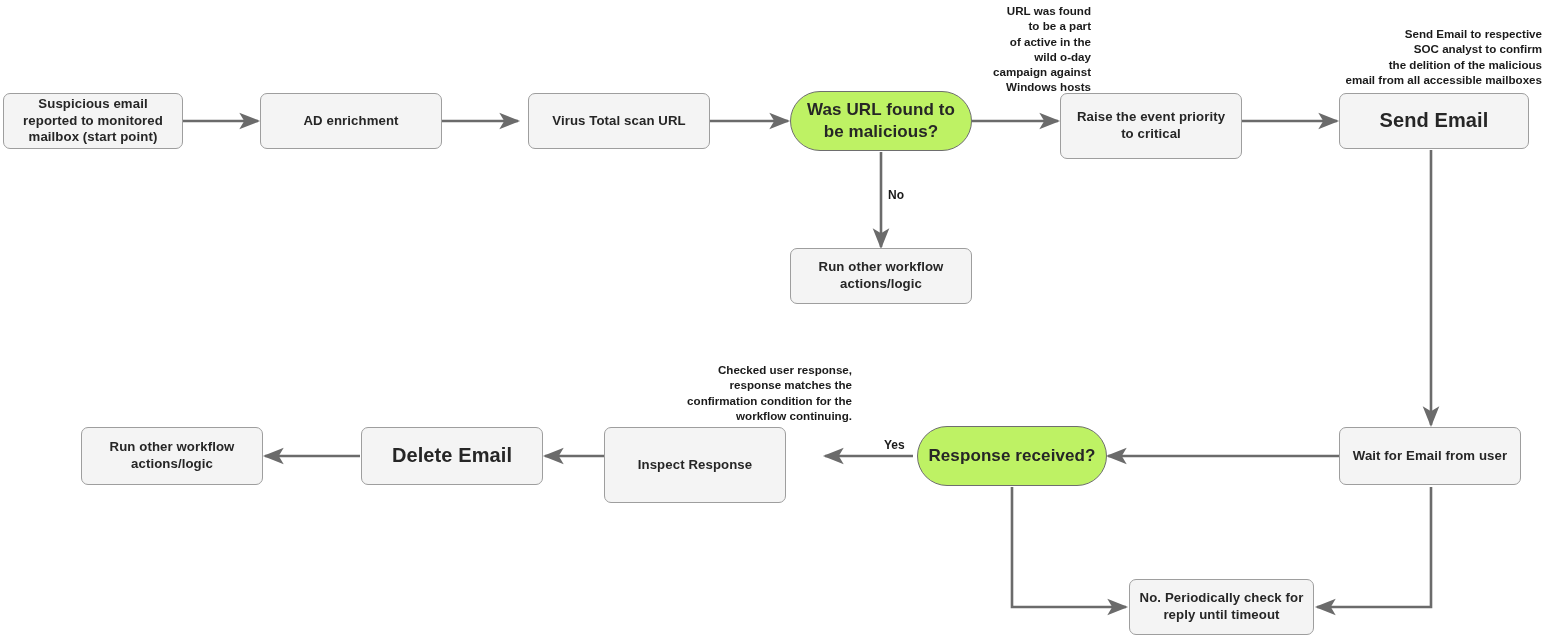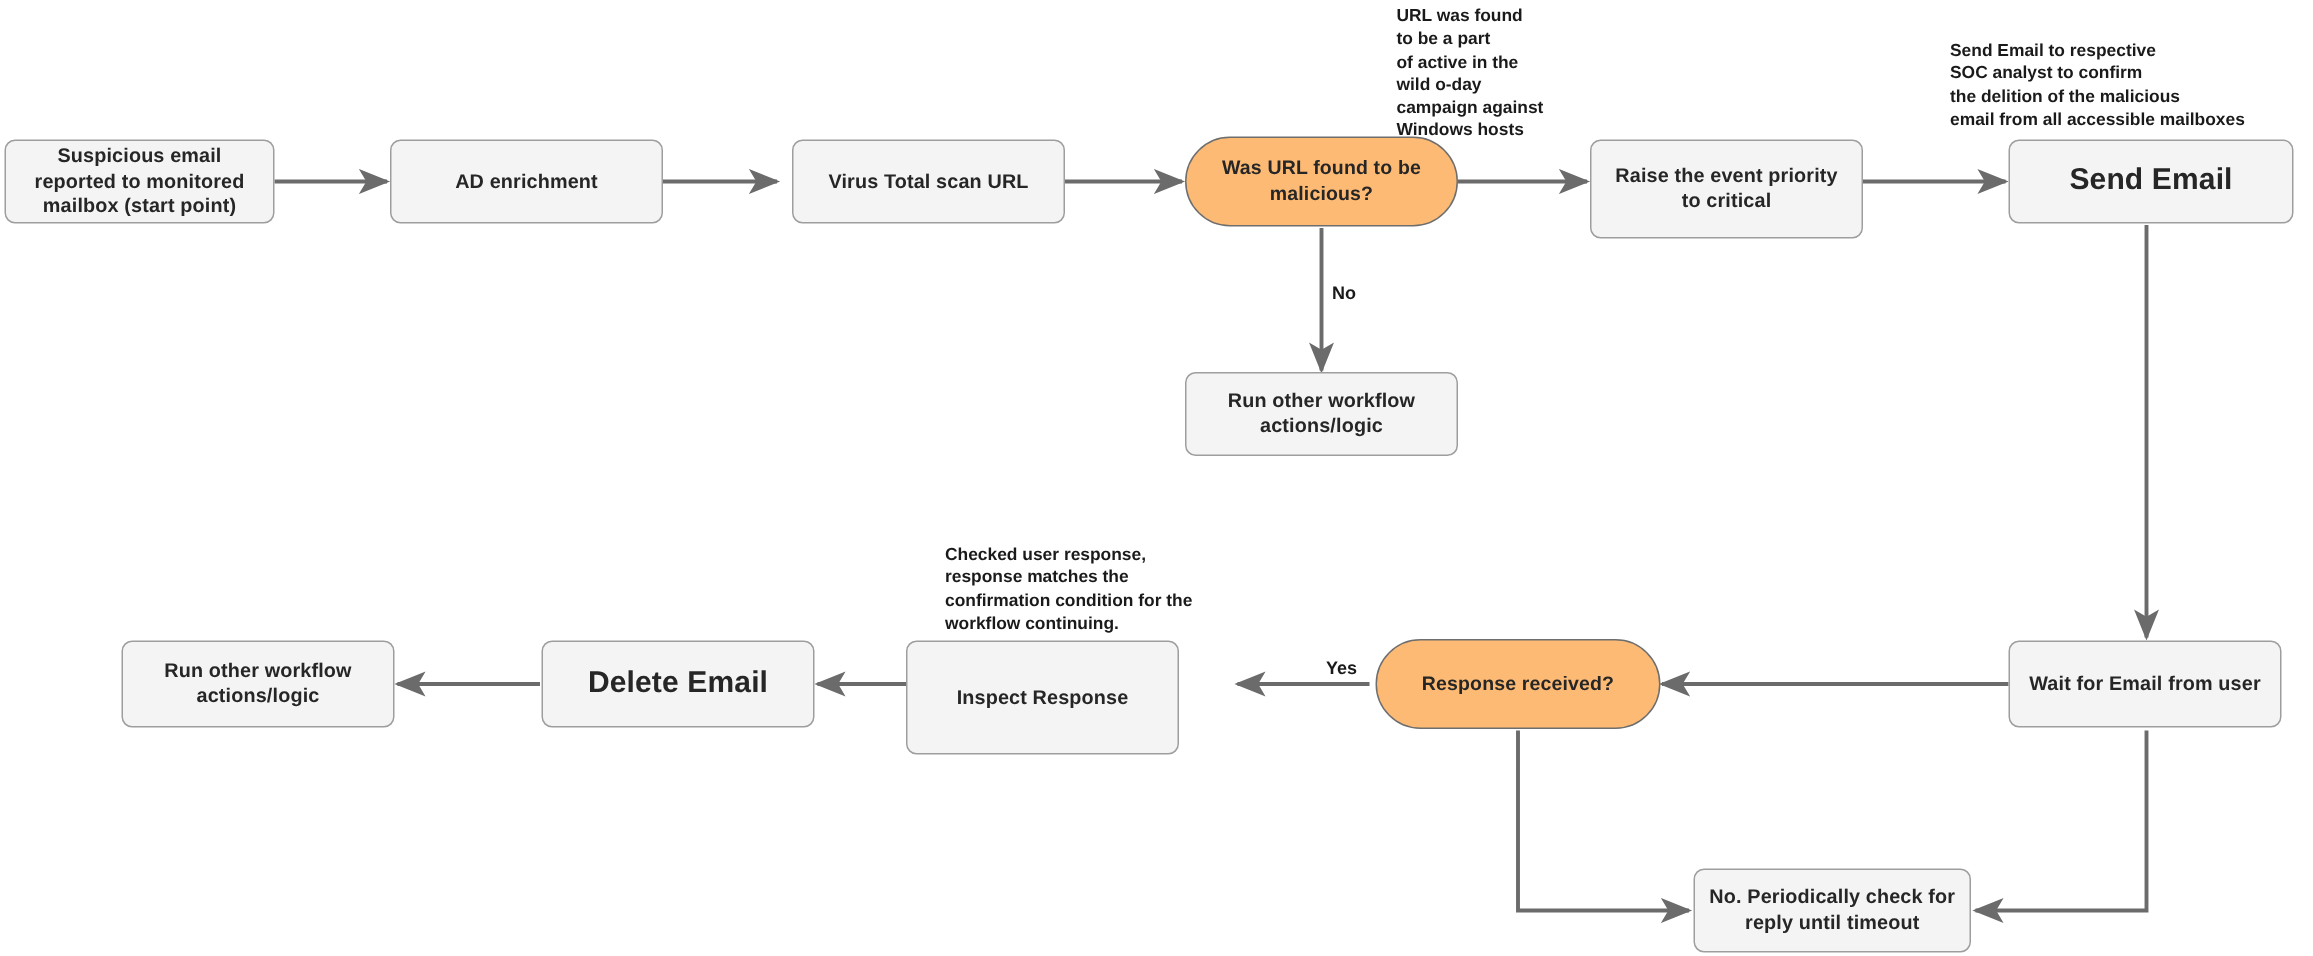--- a/index.html
+++ b/index.html
@@ -39,32 +39,32 @@
     line-height: 1.28;
     padding: 4px 8px;
   }
   .node.process {
     background: #f4f4f4;
     border: 1.6px solid #9e9e9e;
     border-radius: 7px;
     font-size: 13.2px;
   }
   .node.decision {
-    background: #fdba74;
+    background: #bef264;
     border: 1.6px solid #6e6e6e;
     border-radius: 40px;
-    font-size: 13px;
+    font-size: 17px;
   }
   .node.big {
     font-size: 20px;
     font-weight: bold;
   }
   .note {
     position: absolute;
-    text-align: left;
+    text-align: right;
     color: #1a1a1a;
     font-size: 11.6px;
     font-weight: bold;
     line-height: 1.32;
     white-space: pre-line;
   }
   .edge-label {
     position: absolute;
     color: #1a1a1a;
     font-size: 12px;

